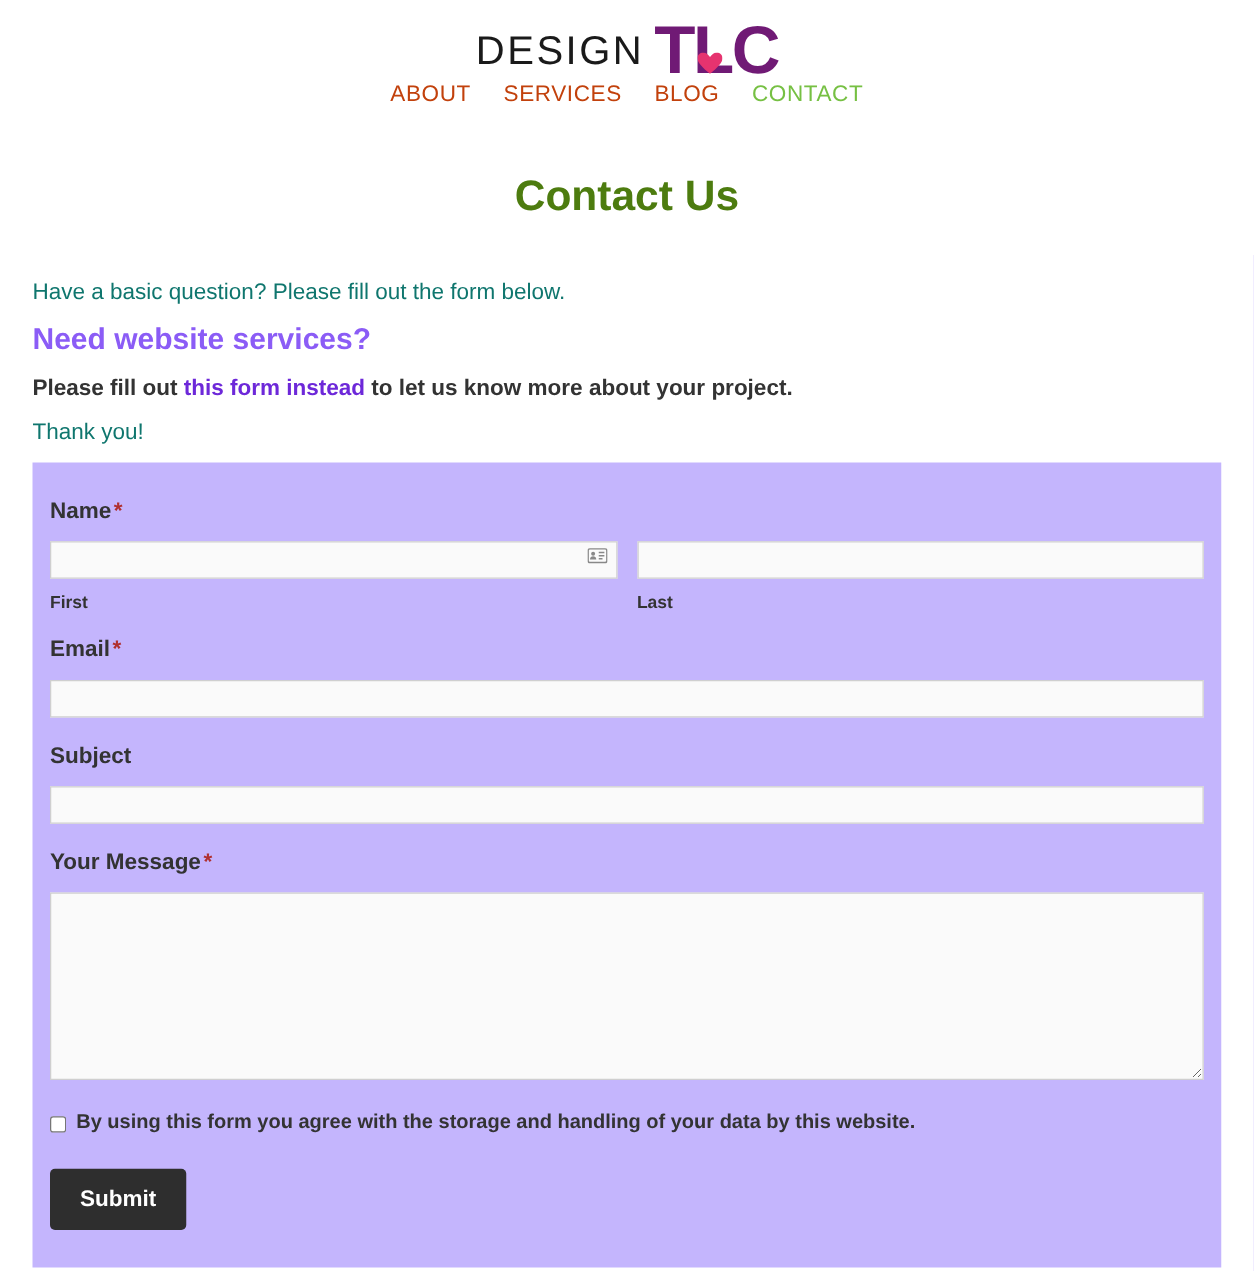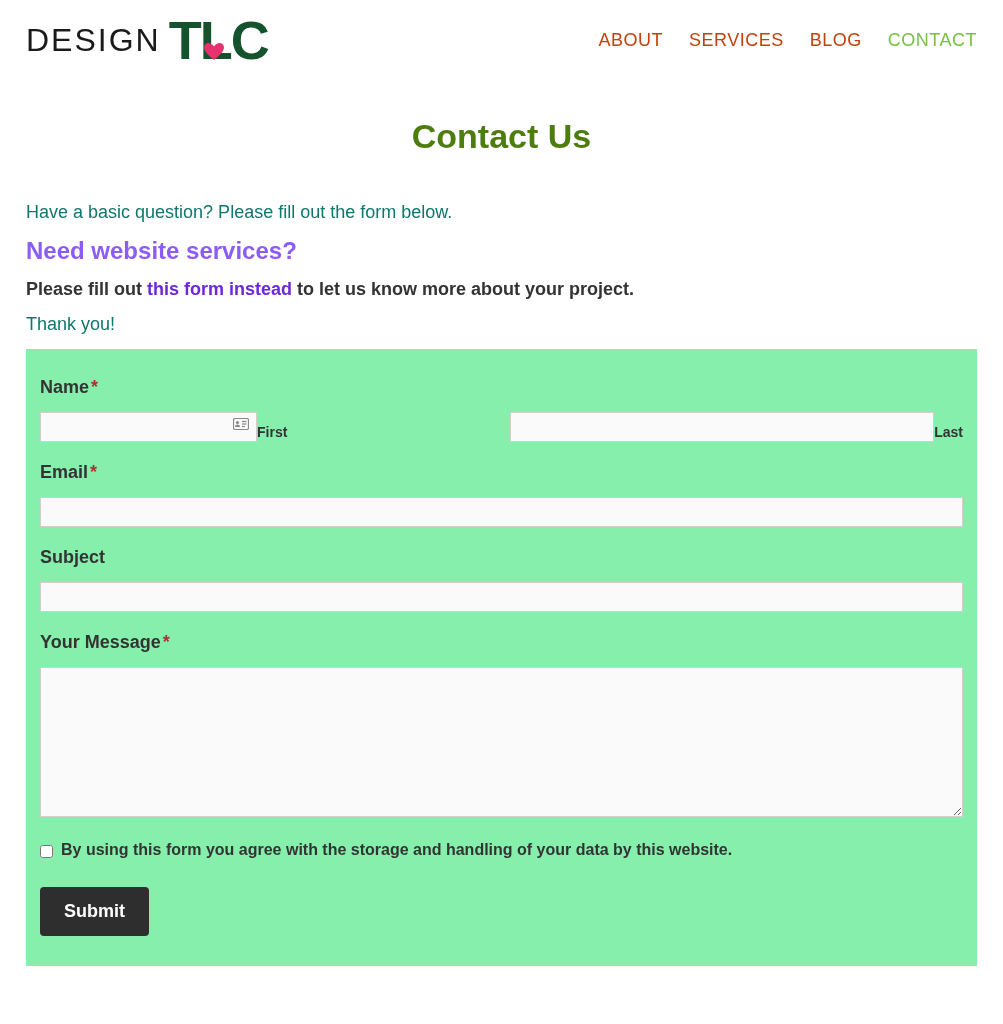--- a/index.html
+++ b/index.html
@@ -8,35 +8,36 @@
     color: #333;
     background: #fff;
     width: 1003px;
   }
   .wrap { padding: 10px 26px 40px 26px; }
   header {
     display: flex;
     align-items: center;
     justify-content: space-between;
     padding: 6px 0 24px 0;
+    flex-direction: column;
   }
   .logo {
     display: flex;
     align-items: center;
   }
   .logo-design {
     font-size: 32px;
     font-weight: 400;
     letter-spacing: 2px;
     color: #1a1a1a;
   }
   .logo-tlc {
     font-size: 54px;
     font-weight: 900;
-    color: #14532d;
+    color: #701a75;
     letter-spacing: -2px;
     margin-left: 8px;
     position: relative;
     line-height: 0.9;
   }
   .logo-heart {
     position: absolute;
     top: 2px;
     right: 44px;
   }
@@ -72,35 +73,35 @@
     font-weight: 700;
     color: #333;
     margin-bottom: 14px;
   }
   .intro .bold-line a {
     color: #6d28d9;
     text-decoration: none;
     text-align: right;
   }
   .form-box {
-    background: #86efac;
+    background: #c4b5fd;
     padding: 28px 14px 30px 14px;
     margin-top: 10px;
   }
   .field { margin-bottom: 20px; }
   .field-label {
     font-size: 18px;
     font-weight: 700;
     color: #333;
     display: block;
     margin-bottom: 14px;
   }
   .req { color: #b03030; font-weight: 700; margin-left: 2px;}
   .name-row { display: flex; gap: 16px; }
-  .name-col { flex: 1; display:flex; flex-direction:row;align-items:center; }
+  .name-col { flex: 1; display:flex; flex-direction:column; }
   .sub-label {
     font-size: 14px;
     font-weight: 600;
     color: #333;
     margin-top: 10px;
   }
   input[type="text"], input[type="email"], textarea {
     width: 100%;
     border: 1px solid #cfcfcf;
     background: #fafafa;

